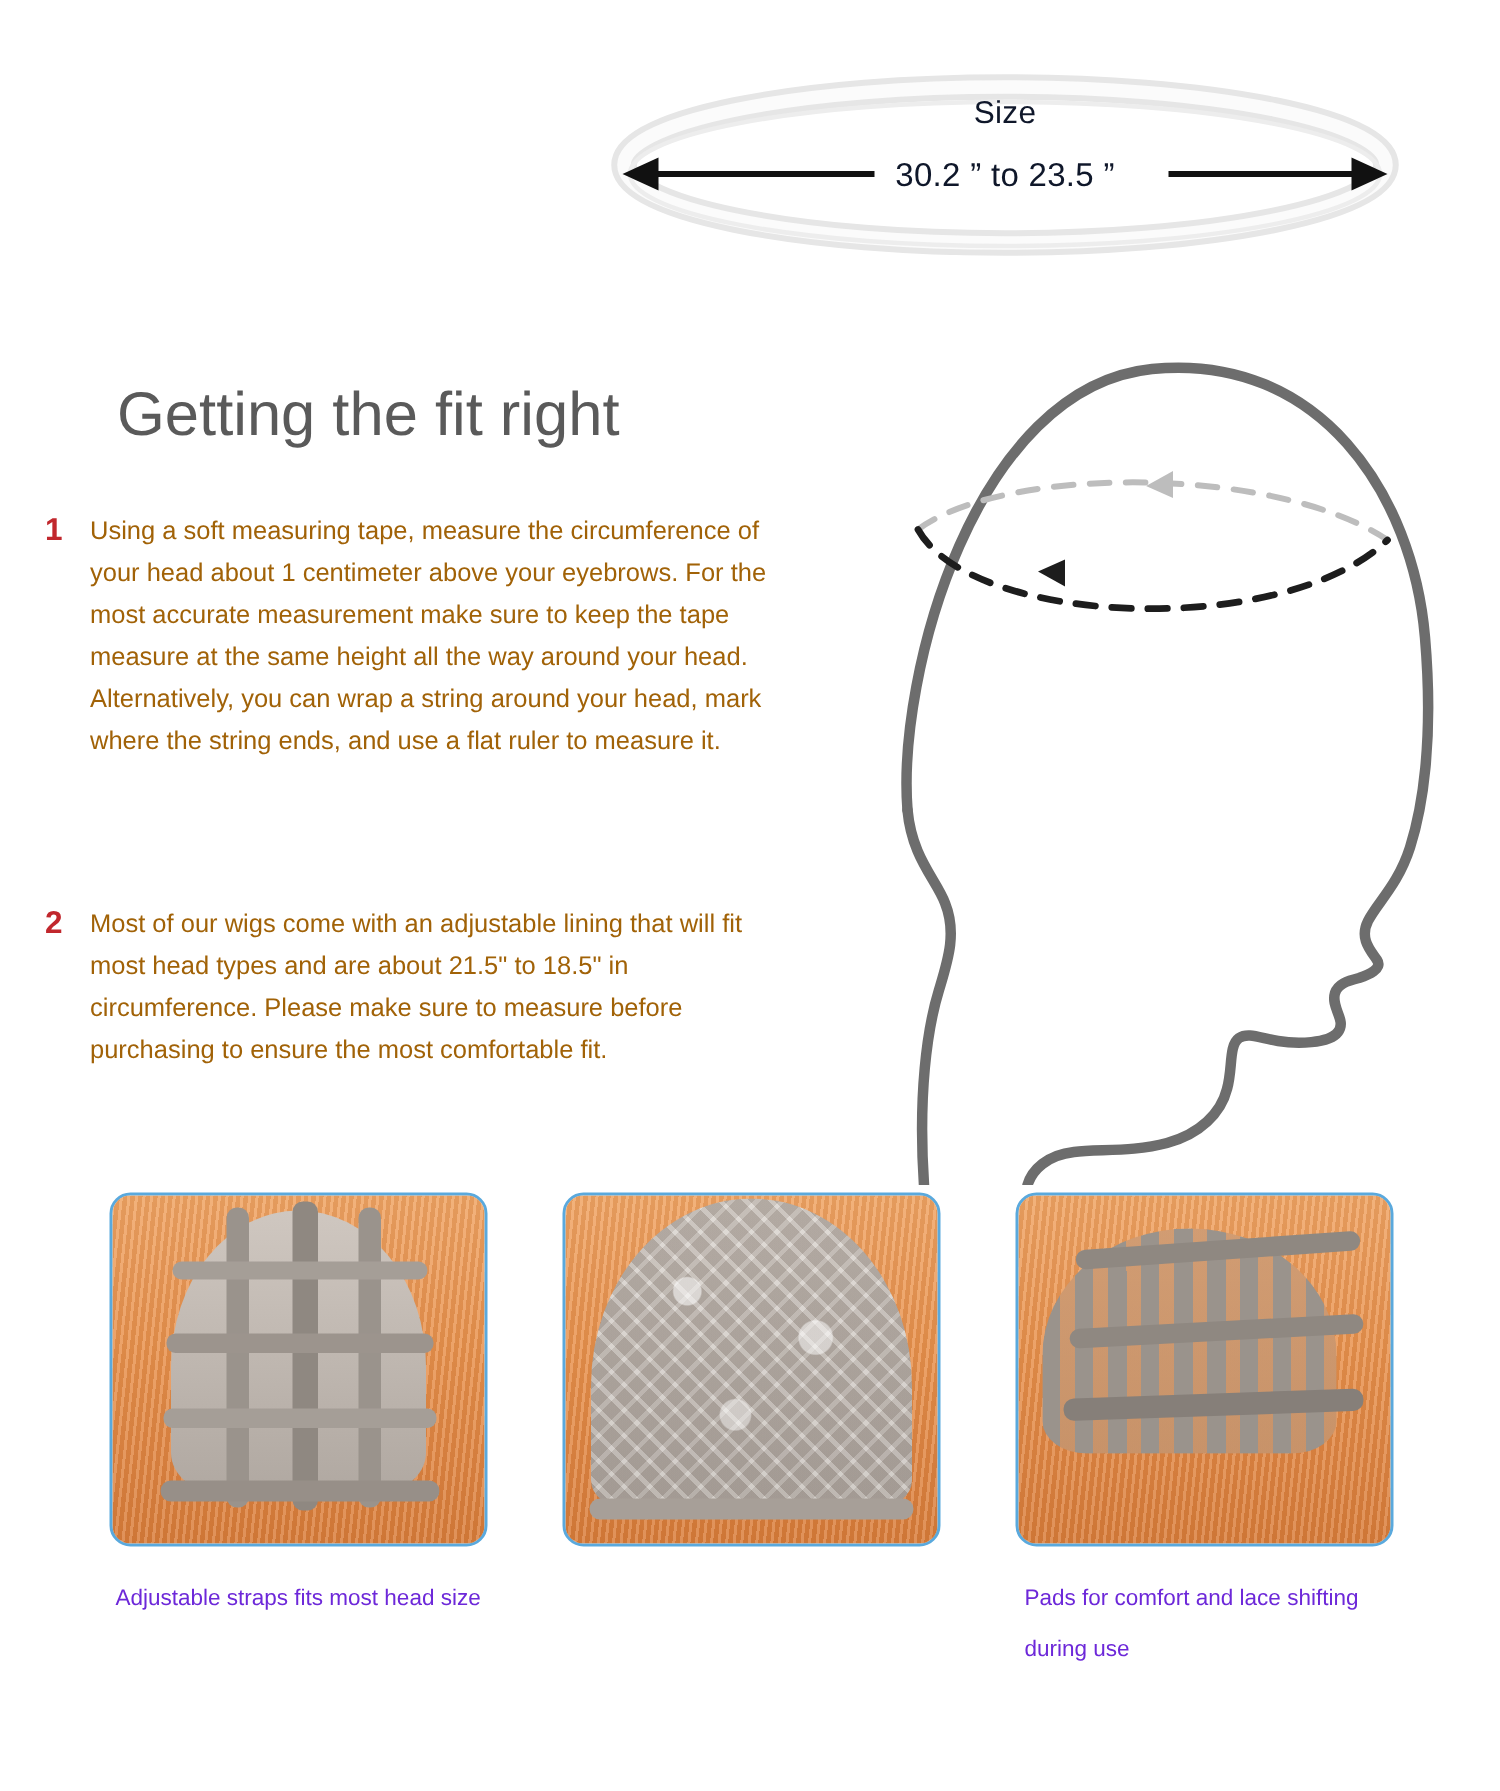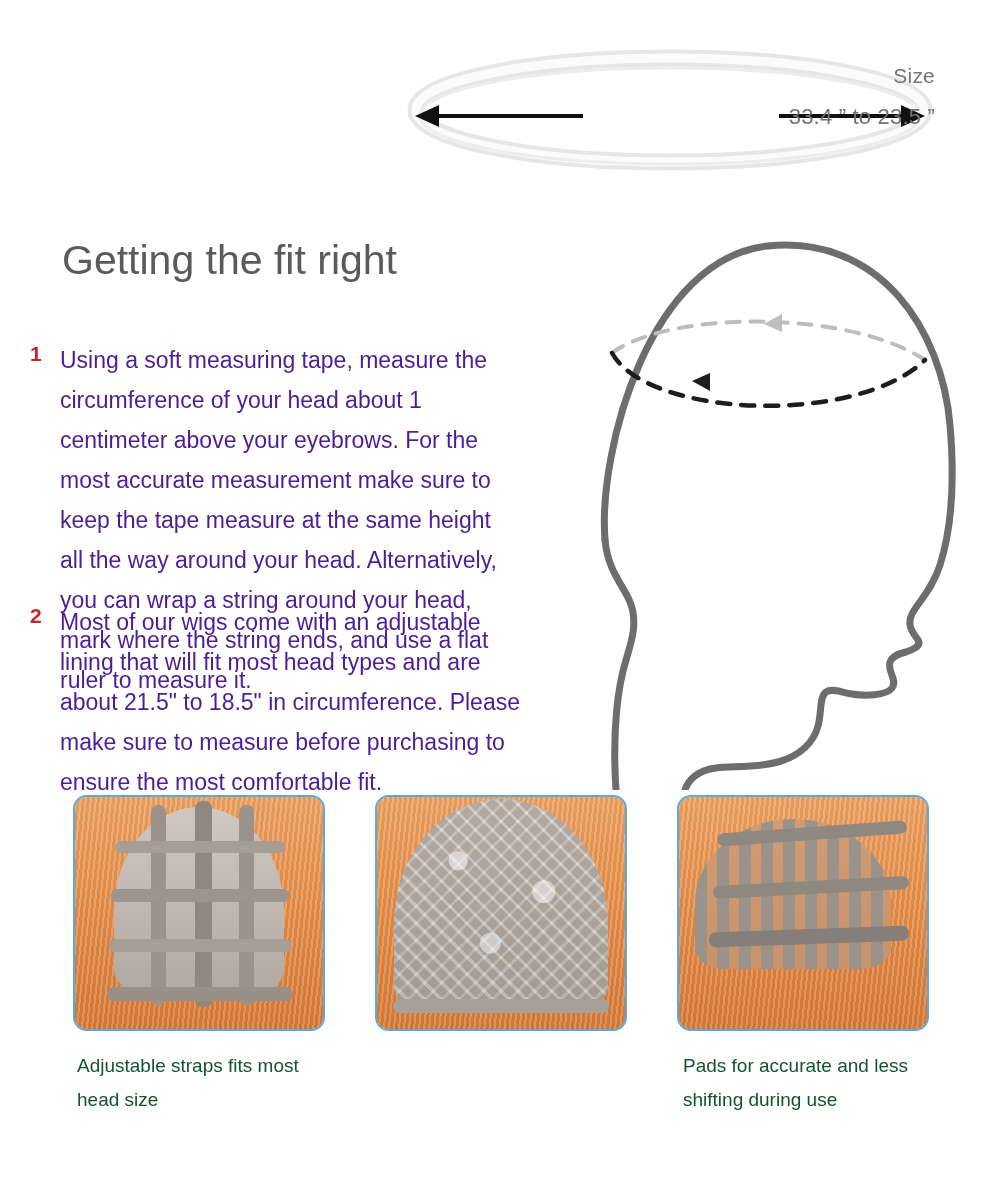--- a/index.html
+++ b/index.html
@@ -21,39 +21,39 @@
     position: absolute;
     left: 405px;
     top: 48px;
     width: 530px;
     height: 130px;
   }
   #size-band svg { display: block; }
   .band-label {
     position: absolute;
     width: 100%;
-    text-align: right;
+    text-align: center;
     font-size: 21px;
-    color: #737373;
+    color: #0f172a;
     letter-spacing: .2px;
   }
   #band-title { top: 16px; }
   #band-range { top: 56px; font-size: 22px; }
   #band-circ  { top: 87px; }
 
   
   #fit-heading {
     position: absolute;
     left: 62px;
     top: 237px;
     font-size: 41px;
     font-weight: normal;
     color: #5a5a5a;
     letter-spacing: 0px;
-    margin: 0;
+    margin: 16px;
   }
 
   
   .step {
     position: absolute;
     left: 30px;
     width: 490px;
     display: flex;
     align-items: flex-start;
   }
@@ -62,23 +62,23 @@
   .step-num {
     color: #c1272d;
     font-size: 21px;
     font-weight: bold;
     width: 30px;
     flex: 0 0 30px;
     text-align: left;
     padding-top: 2px;
   }
   .step-text {
-    font-size: 23px;
-    line-height: 40px;
-    color: #4c1d95;
+    font-size: 17px;
+    line-height: 28px;
+    color: #a16207;
   }
 
   
   #head-figure {
     position: absolute;
     left: 520px;
     top: 210px;
     width: 470px;
     height: 580px;
   }
@@ -101,23 +101,23 @@
     width: 248px;
     height: 232px;
     border: 2px solid #5aa9dd;
     border-radius: 14px;
     overflow: hidden;
     position: relative;
     background: #e9e2da;
   }
   .card-caption {
     margin-top: 18px;
-    font-size: 19px;
+    font-size: 15px;
     line-height: 34px;
-    color: #14532d;
+    color: #6d28d9;
     text-align: left;
     padding-left: 4px;
   }
   #card-3 .card-caption { padding-left: 6px; }
 
   
   .wig {
     position: absolute;
     inset: 0;
   }
@@ -152,21 +152,21 @@
     <ellipse cx="265" cy="62" rx="254" ry="52" fill="none" stroke="#fbfbfb" stroke-width="9"></ellipse>
     <ellipse cx="265" cy="68" rx="250" ry="48" fill="none" stroke="#ededed" stroke-width="3"></ellipse>
 
     <line x1="22" y1="68" x2="508" y2="68" stroke="#111111" stroke-width="4"></line>
     <polygon points="10,68 34,57 34,79" fill="#111111"></polygon>
     <polygon points="520,68 496,57 496,79" fill="#111111"></polygon>
 
     <rect x="178" y="50" width="196" height="36" fill="#ffffff"></rect>
   </svg>
   <div class="band-label" id="band-title">Size</div>
-  <div class="band-label" id="band-range">33.4 ” to 23.5 ”</div>
+  <div class="band-label" id="band-range">30.2 ” to 23.5 ”</div>
 </div>
 
 <h1 id="fit-heading">Getting the fit right</h1>
 
 <div class="step" id="step-1">
   <div class="step-num">1</div>
   <div class="step-text">Using a soft measuring tape, measure the circumference of your head about 1 centimeter above your eyebrows. For the most accurate measurement make sure to keep the tape measure at the same height all the way around your head. Alternatively, you can wrap a string around your head, mark where the string ends, and use a flat ruler to measure it.</div>
 </div>
 
 <div class="step" id="step-2">
@@ -250,16 +250,16 @@
       <div class="wig">
         <div class="hair"></div>
         <div class="cap-dome" style="width:196px;height:150px;top:22px;left:46%;border-radius:100px 100px 30px 30px / 86px 86px 22px 22px;
              background:repeating-linear-gradient(90deg,#9a938c 0 12px, rgba(230,140,70,.55) 12px 22px),
                         linear-gradient(180deg,#b8b0a9,#a39b94);"></div>
         <div style="position:absolute;left:38px;top:30px;width:190px;height:13px;background:#8f8881;border-radius:7px;transform:rotate(-4deg);"></div>
         <div style="position:absolute;left:34px;top:84px;width:196px;height:13px;background:#8f8881;border-radius:7px;transform:rotate(-3deg);"></div>
         <div style="position:absolute;left:30px;top:132px;width:200px;height:15px;background:#867f79;border-radius:7px;transform:rotate(-2deg);"></div>
       </div>
     </div>
-    <div class="card-caption">Pads for accurate and less shifting during use</div>
+    <div class="card-caption">Pads for comfort and lace shifting during use</div>
   </div>
 
 </div>
 
 </body></html>

